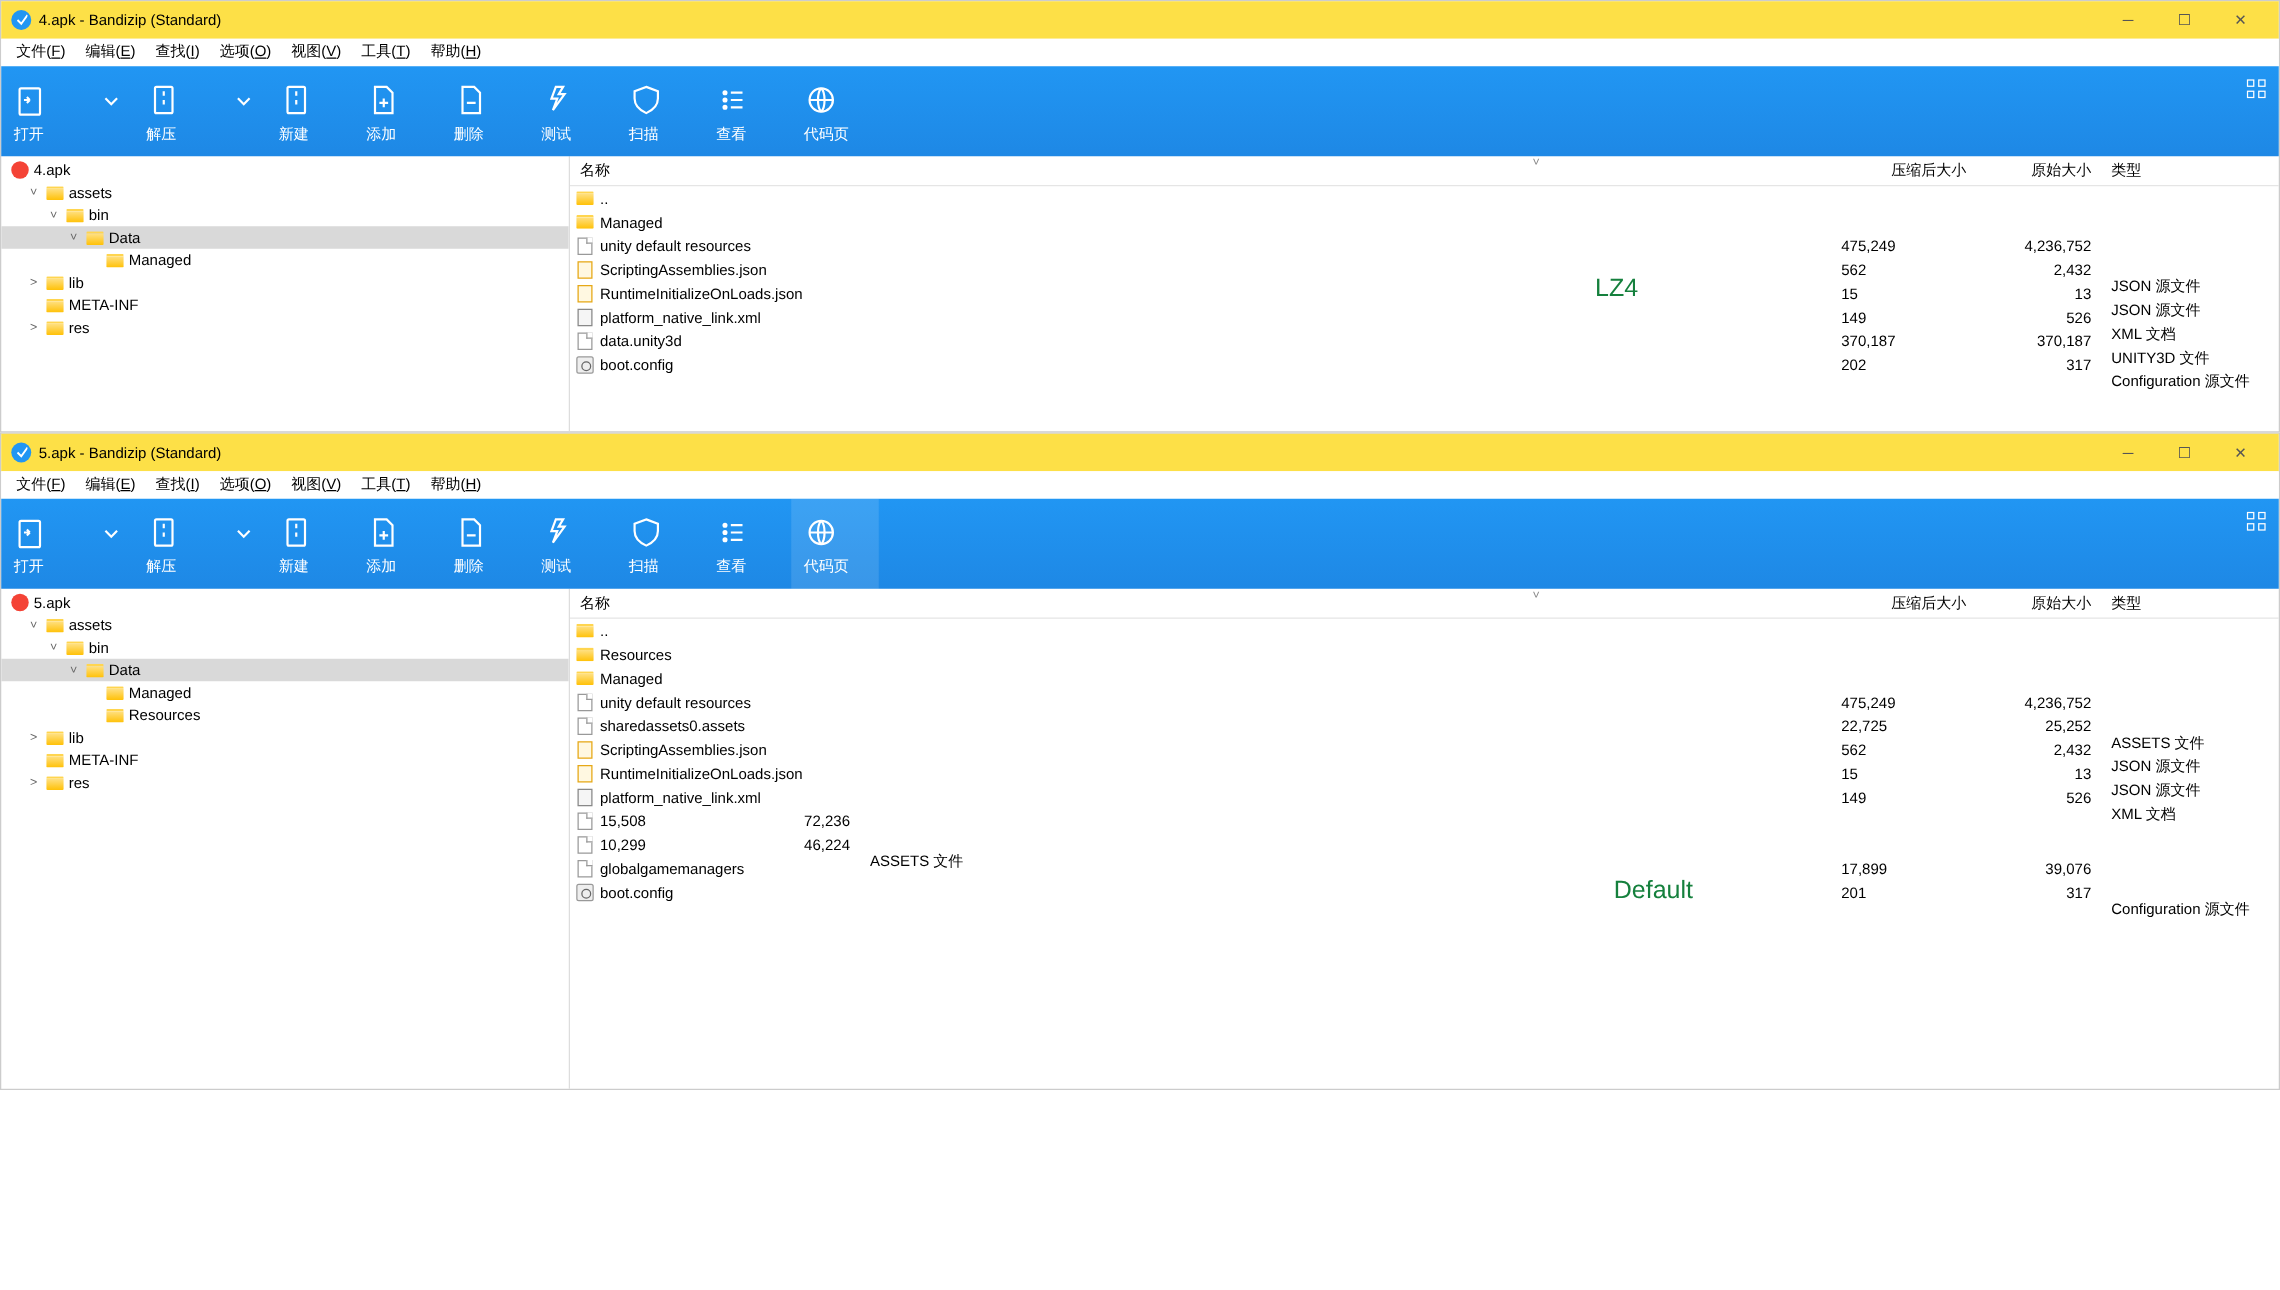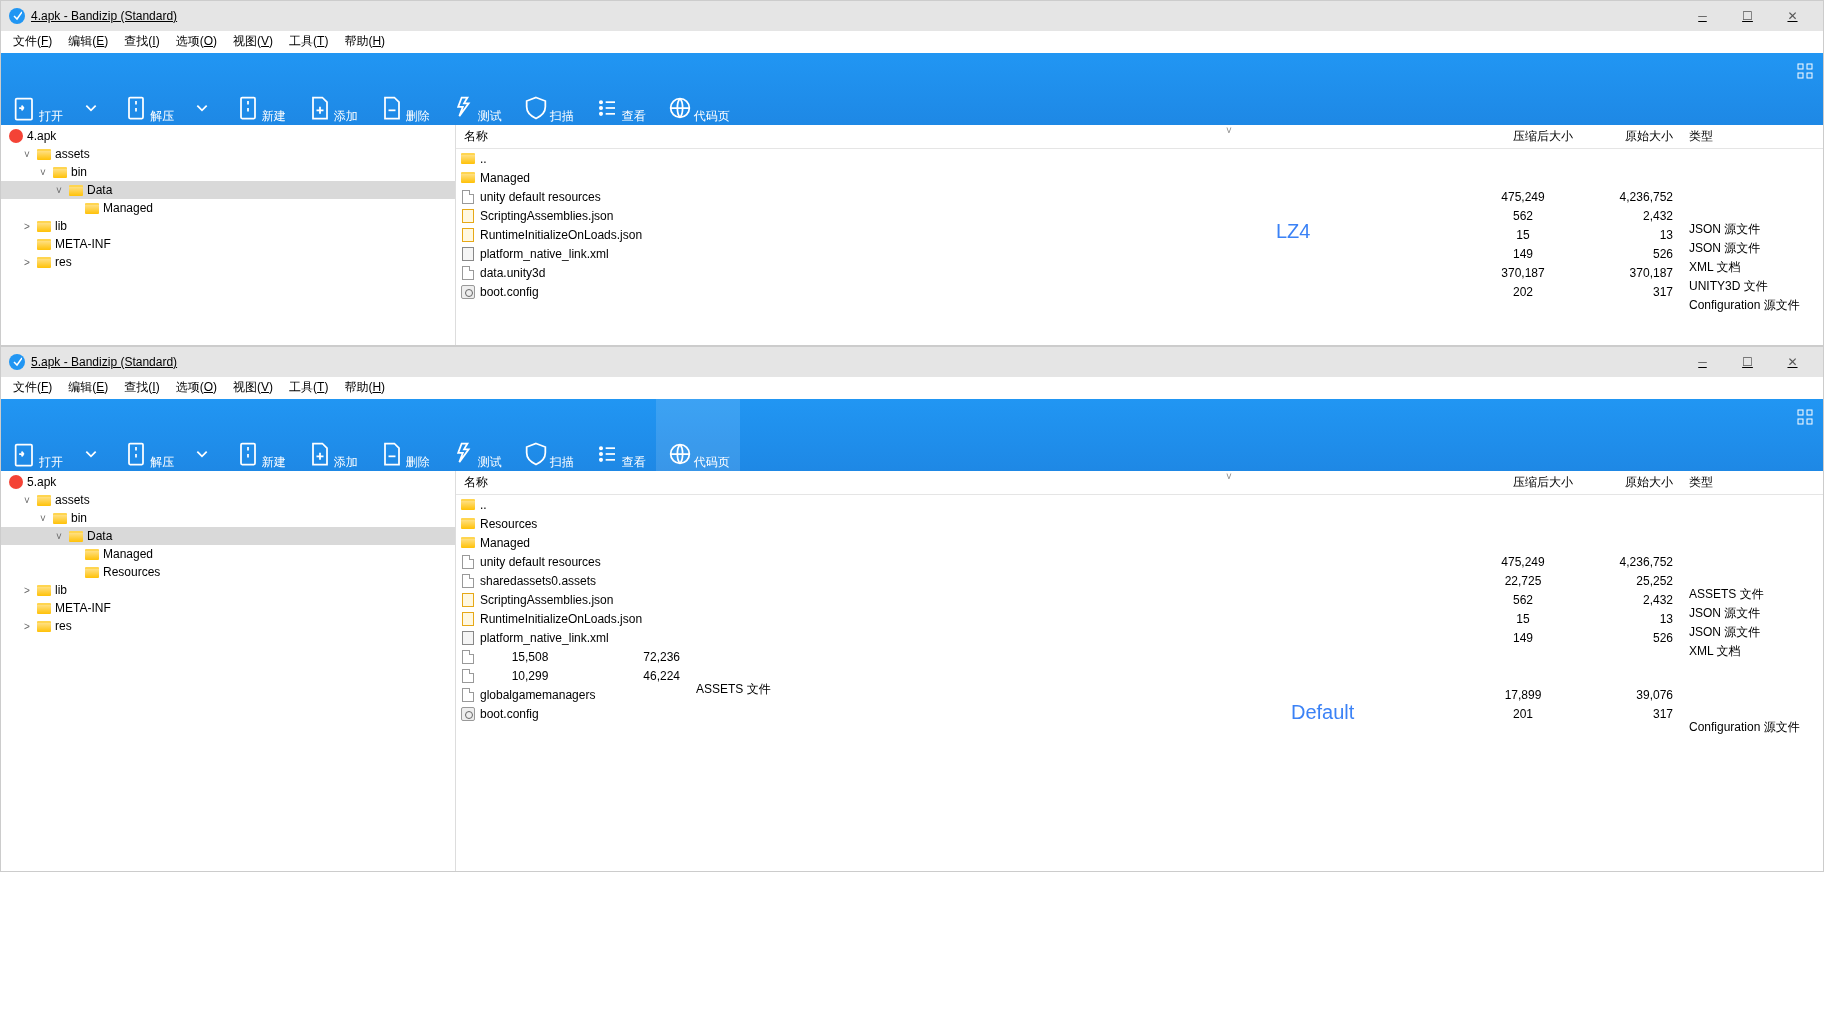--- a/index.html
+++ b/index.html
@@ -1,28 +1,28 @@
 <!DOCTYPE html>
 <html><head>
 <meta charset="utf-8">
 <style>
 * { box-sizing: border-box; margin: 0; padding: 0; }
 body { font-family: "Microsoft YaHei", "Segoe UI", sans-serif; font-size: 12px; background: #fff; color: #000; }
 .window { border: 1px solid #ccc; margin-bottom: 0; position: relative; }
-.titlebar { display: flex; align-items: center; height: 30px; padding: 0 8px; background: #e5e5e5; text-decoration: underline; }
+.titlebar { display: flex; align-items: center; height: 30px; padding: 0 8px; background: #fde047; }
 .app-icon { width: 16px; height: 16px; border-radius: 50%; background: #2196F3; margin-right: 6px; display: flex; align-items: center; justify-content: center; }
 .app-icon svg { width: 10px; height: 10px; fill: #fff; }
 .titlebar-title { flex: 1; font-size: 12px; }
 .win-controls { display: flex; }
 .win-btn { width: 45px; height: 30px; display: flex; align-items: center; justify-content: center; color: #555; }
 .menubar { display: flex; height: 22px; padding: 0 4px; background: #fff; text-align: center; }
 .menu-item { padding: 2px 8px; font-size: 12px; }
 .menu-item u { text-decoration: underline; }
 .toolbar { display: flex; align-items: stretch; height: 72px; background: linear-gradient(180deg, #2196F3 0%, #1E88E5 100%); color: #fff; position: relative; }
-.tb-btn { display: flex; flex-direction: row; align-items: flex-end; justify-content: center; min-width: 70px; padding: 0 10px; font-size: 12px; }
+.tb-btn { display: flex; flex-direction: column; align-items: flex-start; justify-content: center; min-width: 70px; padding: 0 10px; font-size: 12px; }
 .tb-btn.dd { min-width: 20px; padding: 0 4px; }
 .tb-btn.highlight { background: rgba(255,255,255,0.12); }
 .tb-icon { height: 34px; display: flex; align-items: center; justify-content: center; }
 .tb-icon svg { width: 28px; height: 28px; stroke: #fff; fill: none; stroke-width: 1.5; }
 .tb-label { margin-top: 2px; }
 .tb-corner { position: absolute; right: 10px; top: 10px; }
 .tb-corner svg { width: 16px; height: 16px; stroke: #fff; fill: none; }
 .content { display: flex; height: 220px; }
 .window2 .content { height: 400px; }
 .tree-pane { width: 455px; border-right: 1px solid #ddd; overflow: auto; padding-top: 2px; }
@@ -42,24 +42,24 @@
 .list-body { flex: 1; overflow: auto; }
 .list-row { display: flex; align-items: center; height: 19px; font-size: 12px; }
 .lr-icon { width: 16px; height: 16px; margin-left: 4px; margin-right: 4px; display: flex; align-items: center; justify-content: center; }
 .file-ico { width: 12px; height: 14px; border: 1px solid #999; background: #fff; position: relative; }
 .file-ico::after { content: ''; position: absolute; top: -1px; right: -1px; width: 4px; height: 4px; background: #fff; border-left: 1px solid #999; border-bottom: 1px solid #999; }
 .json-ico { width: 12px; height: 14px; border: 1px solid #E6A817; background: #FFF8E1; }
 .xml-ico { width: 12px; height: 14px; border: 1px solid #888; background: #f5f5f5; }
 .cfg-ico { width: 14px; height: 14px; border: 1px solid #999; border-radius: 2px; background: #eee; position: relative; }
 .cfg-ico::after { content: ''; position: absolute; top: 3px; left: 3px; width: 6px; height: 6px; border: 1px solid #666; border-radius: 50%; }
 .lr-name { flex: 1; }
-.lr-comp { width: 110px; text-align: center; padding-right: 10px; }
+.lr-comp { width: 110px; text-align: left; padding-right: 10px; }
 .lr-orig { width: 100px; text-align: right; padding-right: 10px; }
 .lr-type { width: 140px; padding-left: 6px; margin-top: 28px; }
-.annotation { position: absolute; color: #3b82f6; font-size: 20px; font-weight: 400; }
+.annotation { position: absolute; color: #15803d; font-size: 20px; font-weight: 400; }
 .ann1 { left: 820px; top: 95px; }
 .ann2 { left: 835px; top: 230px; }
 </style>
 </head>
 <body>
 
 <div id="root">
     <div class="window window1">
       <div class="titlebar">
     <div class="app-icon">

